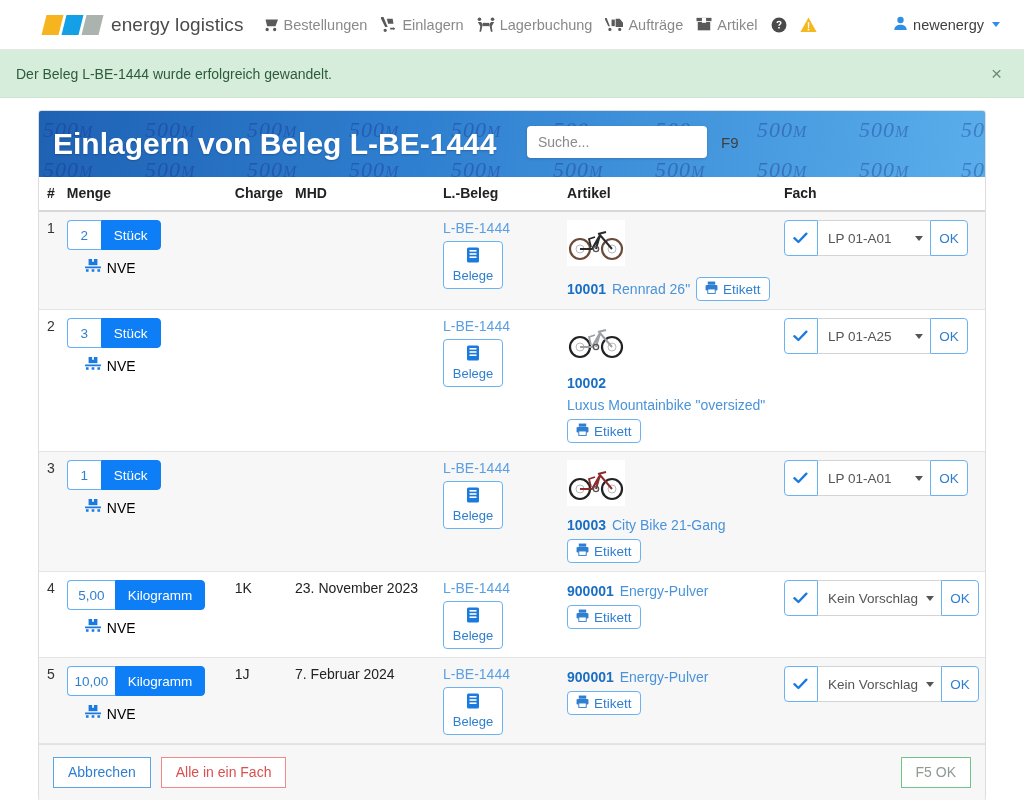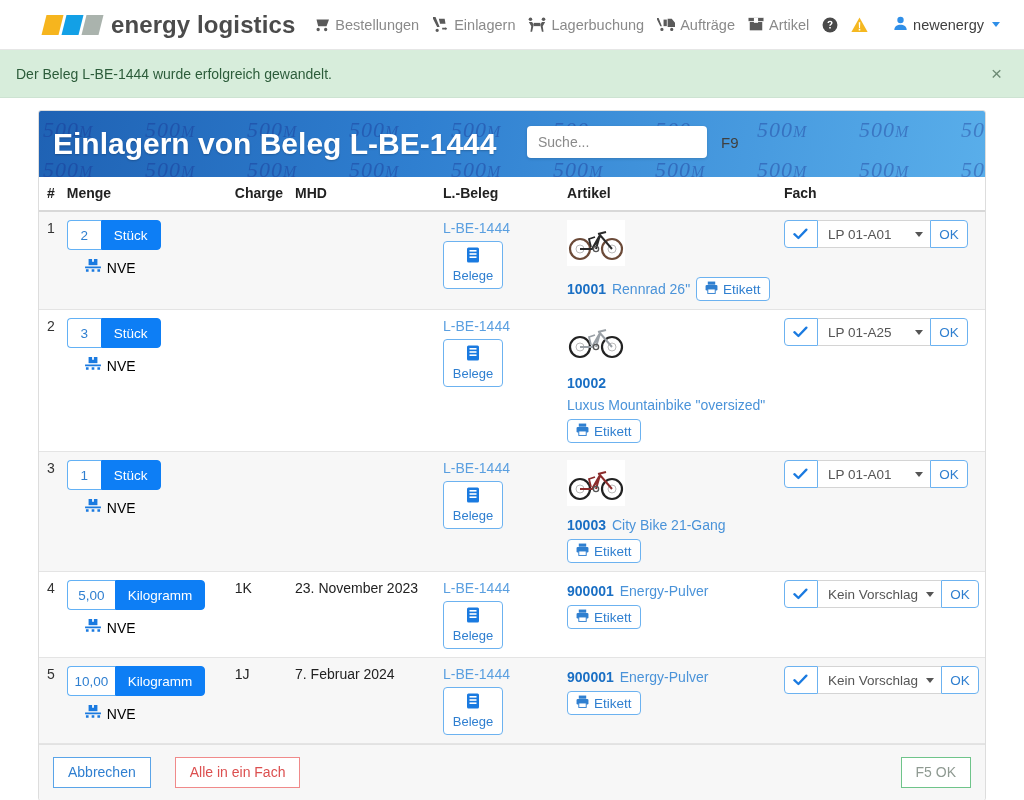--- a/index.html
+++ b/index.html
@@ -26,21 +26,21 @@
   .brand { display: flex; align-items: center; gap: 10px; margin-right: 18px; }
   .logo-mark { display: flex; gap: 3px; }
   .logo-mark i {
     display: block; width: 17px; height: 20px;
     transform: skewX(-14deg);
   }
   .logo-mark i:nth-child(1) { background: #f6b51e; }
   .logo-mark i:nth-child(2) { background: #13a0e6; }
   .logo-mark i:nth-child(3) { background: #aab3ad; }
   .brand-text {
-    font-size: 24px; color: #4b4b4b; font-weight: 700; letter-spacing: .1px;
+    font-size: 19px; color: #4b4b4b; font-weight: 400; letter-spacing: .1px;
   }
   .nav-links { display: flex; align-items: center; gap: 13px; }
   .nav-link {
     display: flex; align-items: center; gap: 5px;
     color: #8a8a8a; font-size: 14.5px; text-decoration: none;
     white-space: nowrap; cursor: pointer;
   }
   .nav-link .ic { display: inline-flex; align-items: center; color: #5a5a5a; }
   .nav-icon-only { display: inline-flex; align-items: center; cursor: pointer; }
   .nav-right {
@@ -215,21 +215,21 @@
   .art-no { color: #1a6fc4; font-weight: 700; font-size: 14px; }
   .art-name { color: #4a93d9; font-size: 14px; white-space: nowrap; }
   .btn-etikett {
     display: inline-flex; align-items: center; gap: 5px;
     border: 1px solid #6cb2f0; border-radius: 4px;
     background: #fff; color: #2f7fd0;
     font-size: 13.5px; padding: 3px 8px; cursor: pointer;
     white-space: nowrap;
   }
 
-  .fach-group { display: inline-flex; align-items: stretch; height: 28px; }
+  .fach-group { display: inline-flex; align-items: stretch; height: 36px; }
   .fach-check {
     width: 34px; border: 1px solid #6cb2f0; border-radius: 4px 0 0 4px;
     background: #fff; color: #1a7ae0;
     display: flex; align-items: center; justify-content: center;
     cursor: pointer; font-size: 15px;
   }
   .fach-select {
     min-width: 112px;
     border: 1px solid #d4d4d4; border-left: 0; border-right: 0;
     background: #fff; color: #555;
@@ -254,21 +254,21 @@
     background: #f7f7f7;
     border-top: 1px solid #e2e2e2;
     padding: 12px 14px;
     display: flex; align-items: center; gap: 10px;
   }
   .btn-o {
     background: #fff; border-radius: 0; padding: 7px 14px;
     font-size: 14px; cursor: pointer; line-height: 1.1;
   }
   .btn-blue { border: 1px solid #5aa4e8; color: #2f7fd0; }
-  .btn-red  { border: 1px solid #f08a8a; color: #dc4f4f; margin-left: 14px; }
+  .btn-red  { border: 1px solid #f08a8a; color: #dc4f4f; }
   .btn-green{ border: 1px solid #6fc48a; color: #8f9a92; margin-left: auto; }
 </style>
 </head>
 <body>
 
 <div class="navbar">
   <div class="brand">
     <span class="logo-mark">
         <i></i>
         <i></i>

